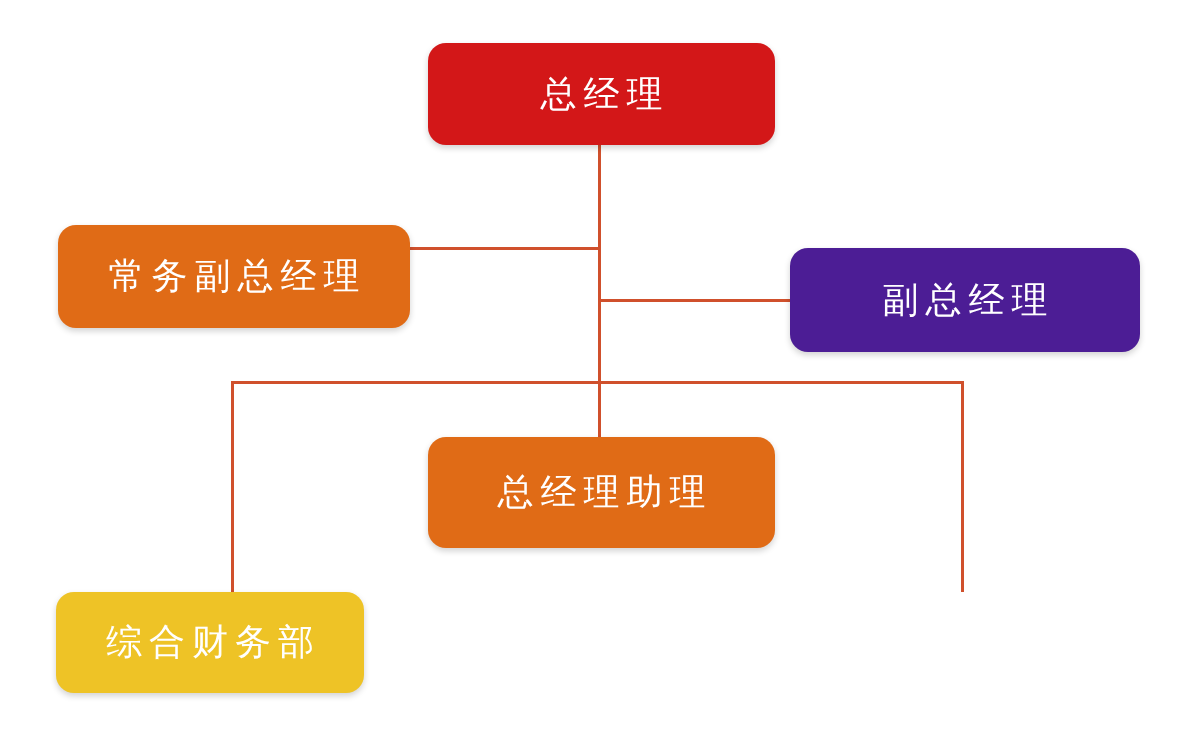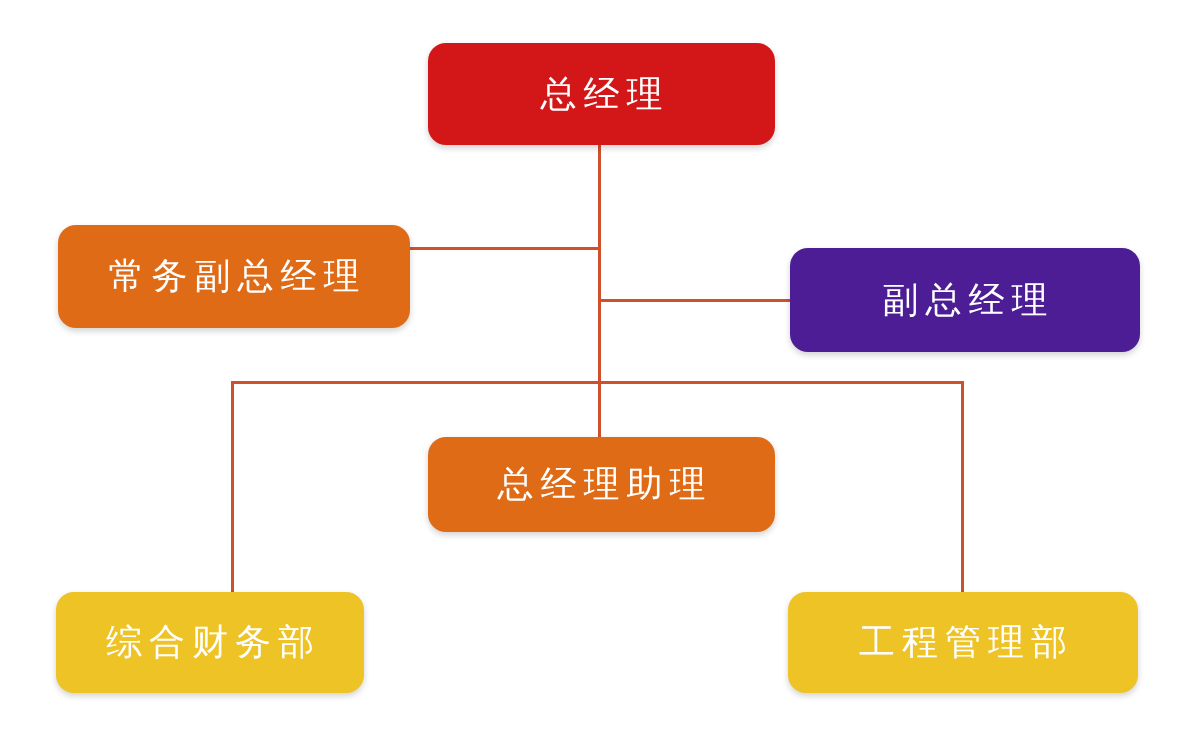--- a/index.html
+++ b/index.html
@@ -32,21 +32,21 @@
     text-indent: 7px;
     white-space: nowrap;
   }
   .line {
     position: absolute;
   }
   
   #node-gm   { left: 428px; top: 43px;  width: 347px; height: 102px; }
   #node-edgm { left: 58px;  top: 197px; width: 352px; height: 103px; margin-top: 28px; }
   #node-dgm  { left: 790px; top: 248px; width: 350px; height: 104px; }
-  #node-gma  { left: 428px; top: 437px; width: 347px; height: 95px; }
+  #node-gma  { left: 428px; top: 437px; width: 347px; height: 111px; }
   #node-fin  { left: 56px;  top: 592px; width: 308px; height: 101px; }
   #node-eng  { left: 788px; top: 592px; width: 350px; height: 101px; }
   
   #line-v-center { left: 598px; top: 145px; width: 3px;   height: 293px; }
   #line-h-left   { left: 410px; top: 247px; width: 190px; height: 3px; }
   #line-h-right  { left: 600px; top: 299px; width: 192px; height: 3px; }
   #line-h-long   { left: 231px; top: 381px; width: 733px; height: 3px; }
   #line-v-left   { left: 231px; top: 381px; width: 3px;   height: 211px; }
   #line-v-right  { left: 961px; top: 381px; width: 3px;   height: 211px; }
 </style>
@@ -75,17 +75,14 @@
   </div>
 
   <div class="node" id="node-gma" style="background-color: rgb(224, 107, 22);">
     <span class="label">总经理助理</span>
   </div>
 
   <div class="node" id="node-fin" style="background-color: rgb(238, 195, 38);">
     <span class="label">综合财务部</span>
   </div>
 
-  <div class="node" id="node-eng" style="background-color: rgb(238, 195, 38);">
-    <span class="label">工程管理部</span>
-  </div>
 
 </div>
 
 </body></html>

